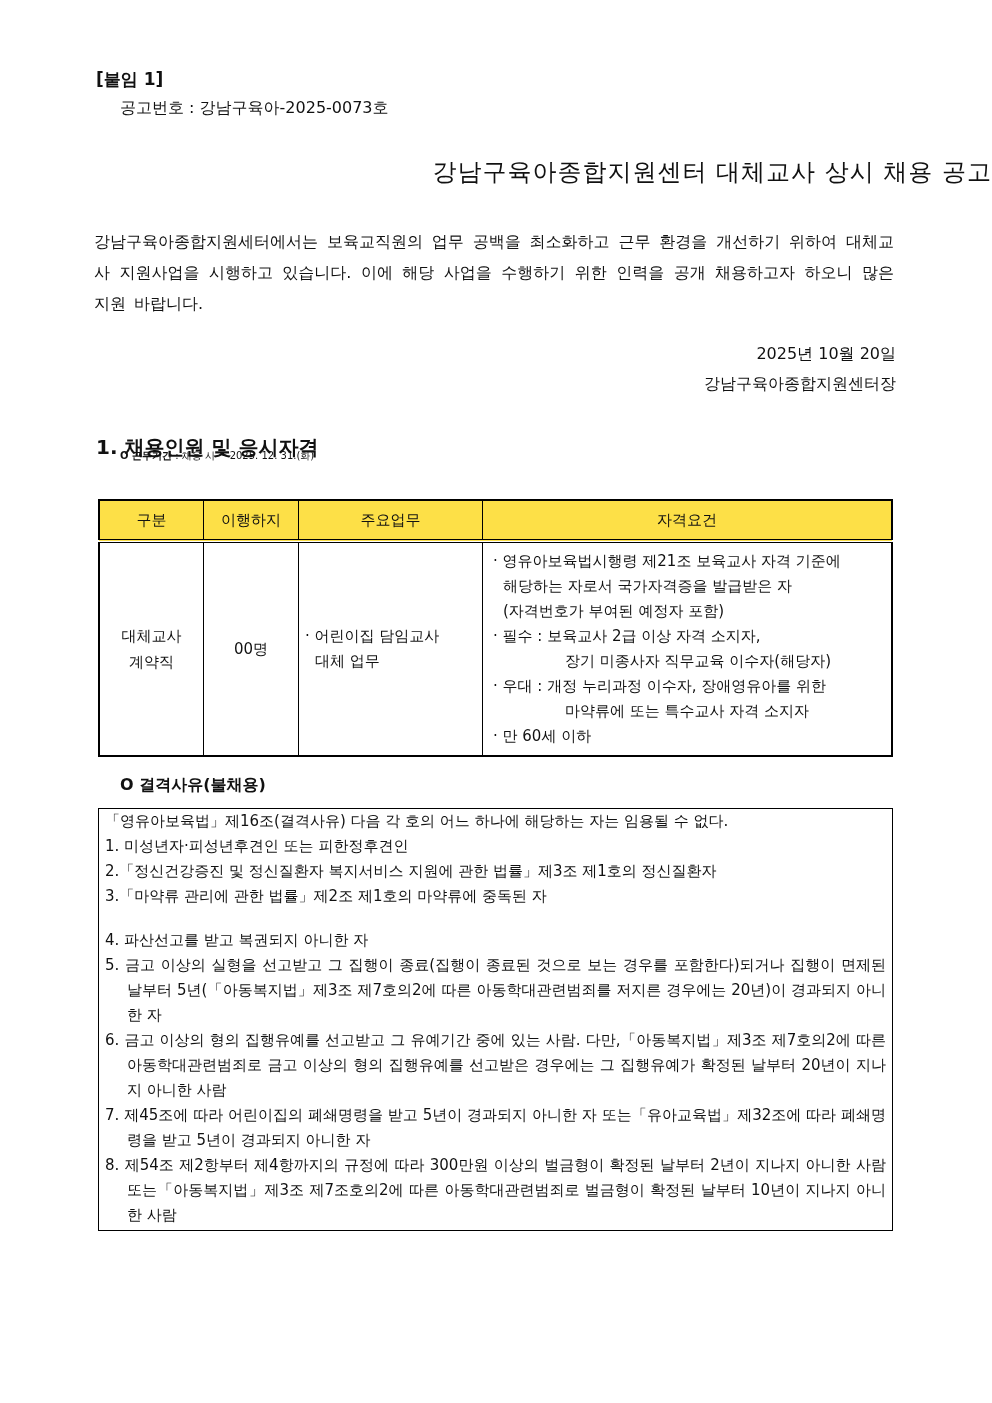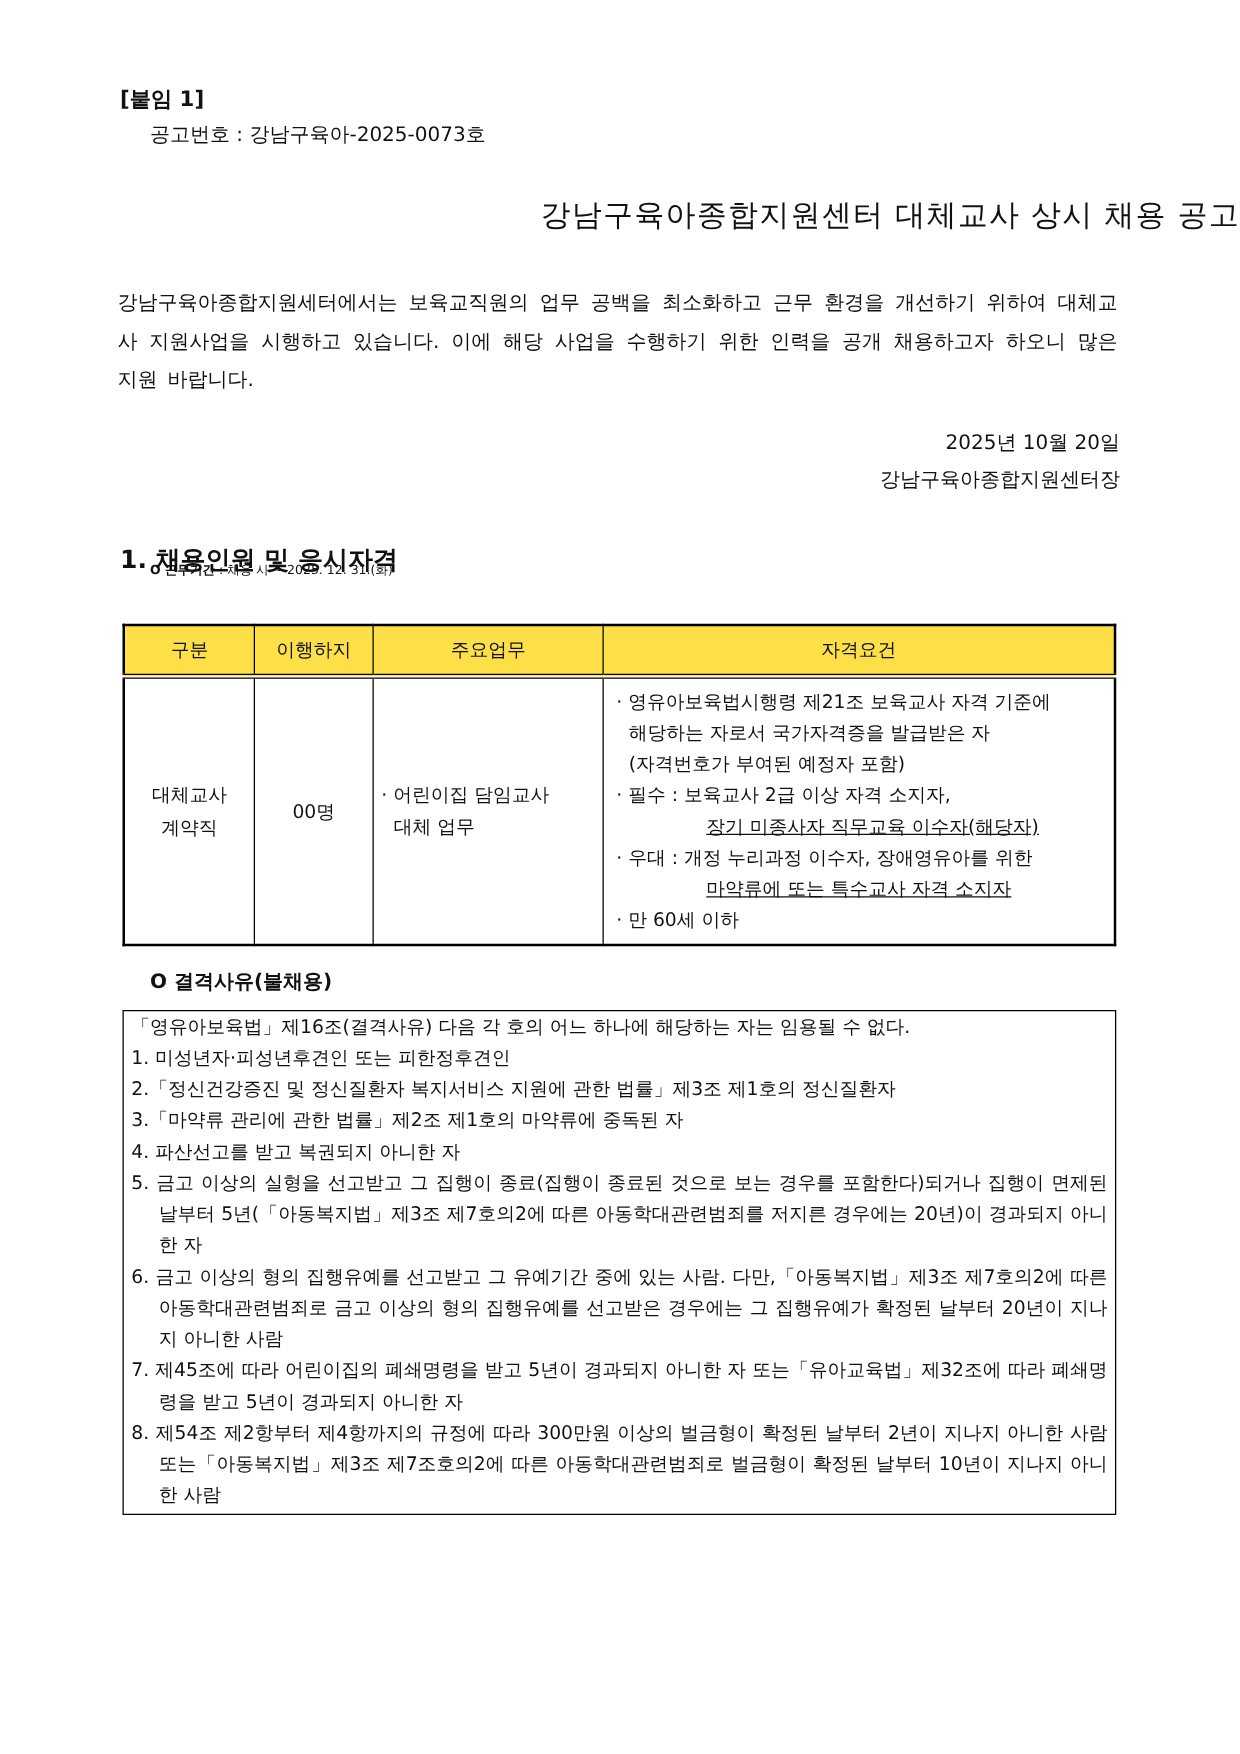--- a/index.html
+++ b/index.html
@@ -24,21 +24,21 @@
   table.req th {
     background: #fde047; font-weight: normal; height: 36px;
     border: 1px solid #000; border-bottom: 4px double #000; font-size: 15px;
   }
   table.req td { border: 1px solid #000; vertical-align: middle; }
   .c1 { width: 101px; text-align: center; line-height: 26px; }
   .c2 { width: 92px; text-align: center; }
   .c3 { width: 171px; padding: 0 6px; line-height: 25px; margin-left: 20px; }
   .c4 { padding: 6px 10px; line-height: 25px; }
   .qline { white-space: nowrap; }
-  .hang { padding-left: 72px; text-decoration: underline; }
+  .hang { padding-left: 72px; }
   .ind { padding-left: 10px; }
   .sec2 { left: 120px; top: 775px; font-size: 16px; font-weight: bold; }
   .disq {
     position: absolute; left: 98px; top: 808px; width: 781px;
     border: 1px solid #000; padding: 0 6px 2px 6px; font-size: 15px; line-height: 25px;
   }
   .disq .item { text-align: justify; text-align-last: left; }
 </style>
 </head>
 <body>
@@ -92,18 +92,18 @@
   </tbody>
 </table>
 
 <div class="abs sec2">O 결격사유(불채용)</div>
 
 <div class="disq">
   <div>「영유아보육법」제16조(결격사유) 다음 각 호의 어느 하나에 해당하는 자는 임용될 수 없다.</div>
   <div class="item" style="padding-left: 22px; text-indent: -22px;">1. 미성년자·피성년후견인 또는 피한정후견인</div>
   <div class="item" style="padding-left: 22px; text-indent: -22px;">2.「정신건강증진 및 정신질환자 복지서비스 지원에 관한 법률」제3조 제1호의 정신질환자</div>
   <div class="item" style="padding-left: 22px; text-indent: -22px;">3.「마약류 관리에 관한 법률」제2조 제1호의 마약류에 중독된 자</div>
-  <div class="item" style="padding-left: 22px; text-indent: -22px;">4. 파산선고를 받고 복권되지 아니한 자</div>
+  <div class="item" style="padding-left: 22px; text-indent: -22px; margin-top: 19px;">4. 파산선고를 받고 복권되지 아니한 자</div>
   <div class="item" style="padding-left: 22px; text-indent: -22px;">5. 금고 이상의 실형을 선고받고 그 집행이 종료(집행이 종료된 것으로 보는 경우를 포함한다)되거나 집행이 면제된 날부터 5년(「아동복지법」제3조 제7호의2에 따른 아동학대관련범죄를 저지른 경우에는 20년)이 경과되지 아니한 자</div>
   <div class="item" style="padding-left: 22px; text-indent: -22px;">6. 금고 이상의 형의 집행유예를 선고받고 그 유예기간 중에 있는 사람. 다만,「아동복지법」제3조 제7호의2에 따른 아동학대관련범죄로 금고 이상의 형의 집행유예를 선고받은 경우에는 그 집행유예가 확정된 날부터 20년이 지나지 아니한 사람</div>
   <div class="item" style="padding-left: 22px; text-indent: -22px;">7. 제45조에 따라 어린이집의 폐쇄명령을 받고 5년이 경과되지 아니한 자 또는「유아교육법」제32조에 따라 폐쇄명령을 받고 5년이 경과되지 아니한 자</div>
   <div class="item" style="padding-left: 22px; text-indent: -22px;">8. 제54조 제2항부터 제4항까지의 규정에 따라 300만원 이상의 벌금형이 확정된 날부터 2년이 지나지 아니한 사람 또는「아동복지법」제3조 제7조호의2에 따른 아동학대관련범죄로 벌금형이 확정된 날부터 10년이 지나지 아니한 사람</div>
 </div>
 
 </body></html>

